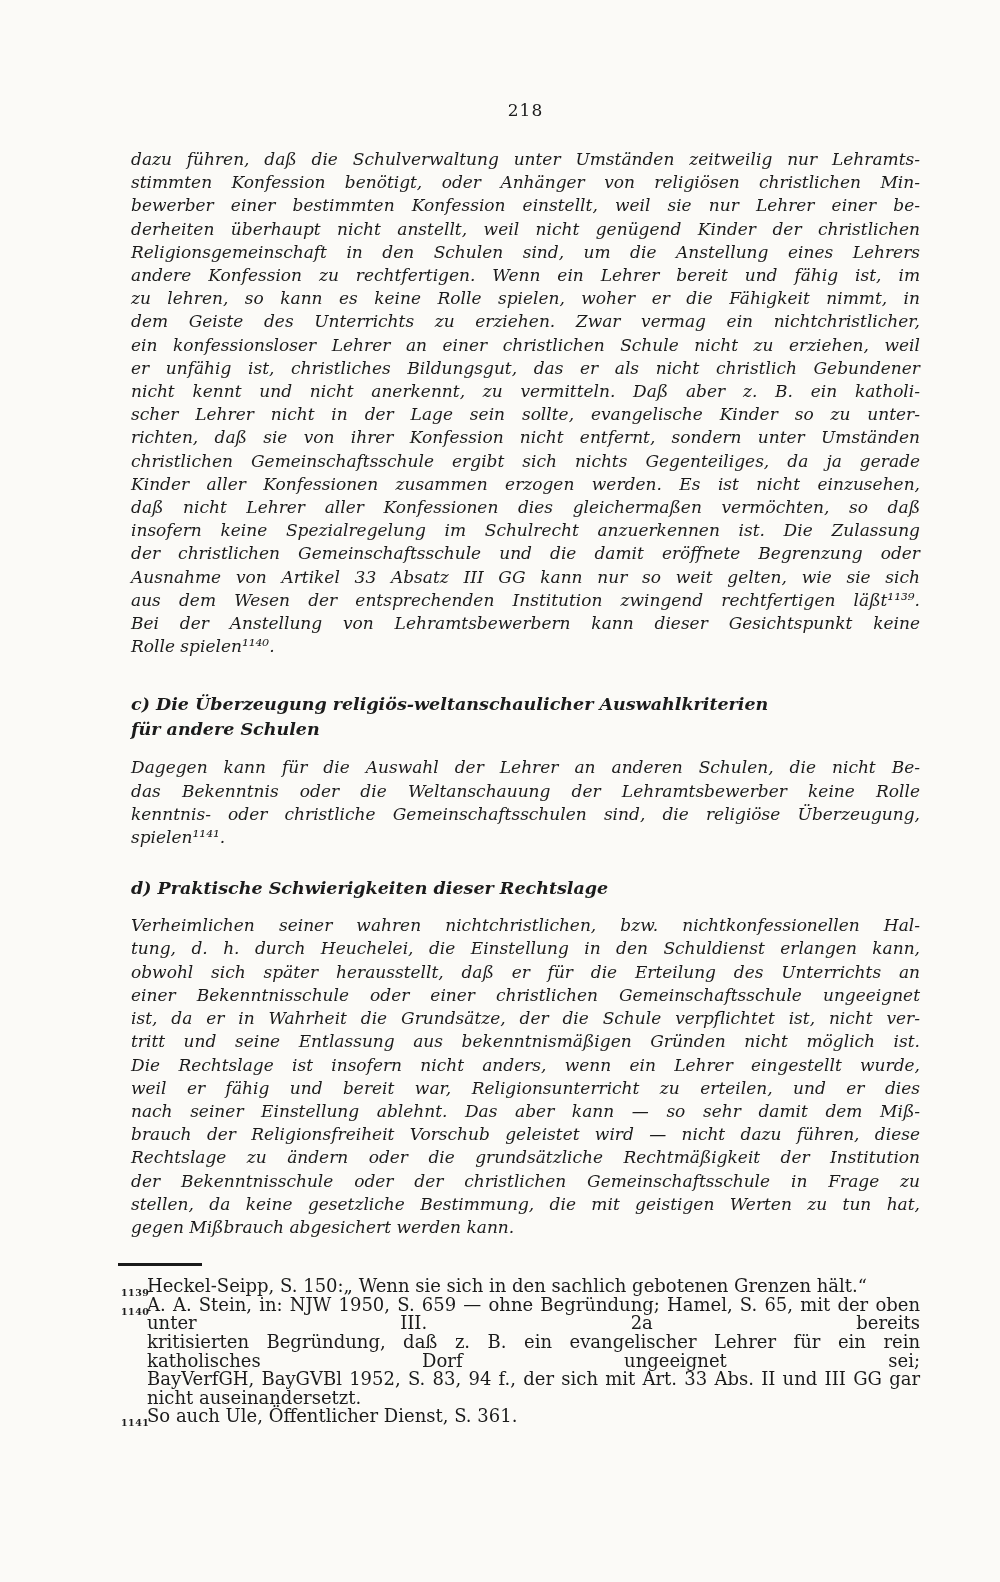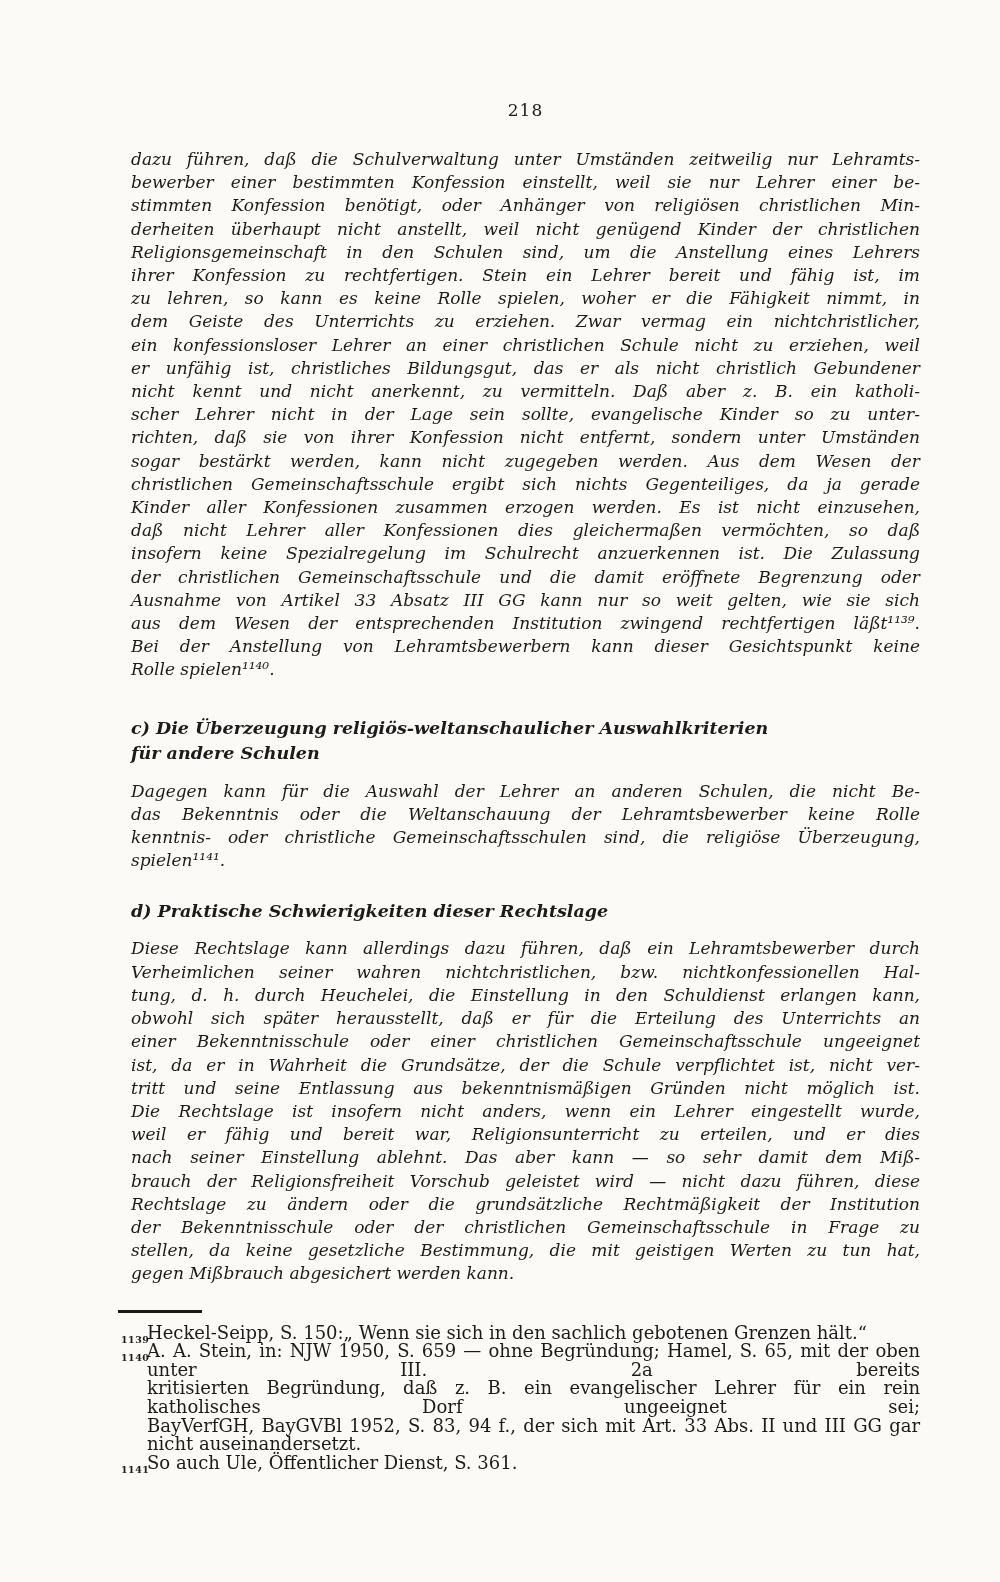--- a/index.html
+++ b/index.html
@@ -83,33 +83,32 @@
 </style>
 </head>
 <body>
 
 <div class="page">
 
   <div class="page-number">218</div>
 
   <div class="para" id="para-1">
       <div class="body-line">dazu führen, daß die Schulverwaltung unter Umständen zeitweilig nur Lehramts-</div>
+      <div class="body-line">stimmten Konfession benötigt, oder Anhänger von religiösen christlichen Min-</div>
       <div class="body-line">bewerber einer bestimmten Konfession einstellt, weil sie nur Lehrer einer be-</div>
-      <div class="body-line">stimmten Konfession benötigt, oder Anhänger von religiösen christlichen Min-</div>
       <div class="body-line">derheiten überhaupt nicht anstellt, weil nicht genügend Kinder der christlichen</div>
       <div class="body-line">Religionsgemeinschaft in den Schulen sind, um die Anstellung eines Lehrers</div>
-      <div class="body-line">ihrer Konfession zu rechtfertigen. Stein ein Lehrer bereit und fähig ist, im</div>
+      <div class="body-line">andere Konfession zu rechtfertigen. Wenn ein Lehrer bereit und fähig ist, im</div>
       <div class="body-line">zu lehren, so kann es keine Rolle spielen, woher er die Fähigkeit nimmt, in</div>
       <div class="body-line">dem Geiste des Unterrichts zu erziehen. Zwar vermag ein nichtchristlicher,</div>
       <div class="body-line">ein konfessionsloser Lehrer an einer christlichen Schule nicht zu erziehen, weil</div>
       <div class="body-line">er unfähig ist, christliches Bildungsgut, das er als nicht christlich Gebundener</div>
       <div class="body-line">nicht kennt und nicht anerkennt, zu vermitteln. Daß aber z. B. ein katholi-</div>
       <div class="body-line">scher Lehrer nicht in der Lage sein sollte, evangelische Kinder so zu unter-</div>
       <div class="body-line">richten, daß sie von ihrer Konfession nicht entfernt, sondern unter Umständen</div>
-      <div class="body-line">sogar bestärkt werden, kann nicht zugegeben werden. Aus dem Wesen der</div>
       <div class="body-line">christlichen Gemeinschaftsschule ergibt sich nichts Gegenteiliges, da ja gerade</div>
       <div class="body-line">Kinder aller Konfessionen zusammen erzogen werden. Es ist nicht einzusehen,</div>
       <div class="body-line">daß nicht Lehrer aller Konfessionen dies gleichermaßen vermöchten, so daß</div>
       <div class="body-line">insofern keine Spezialregelung im Schulrecht anzuerkennen ist. Die Zulassung</div>
       <div class="body-line">der christlichen Gemeinschaftsschule und die damit eröffnete Begrenzung oder</div>
       <div class="body-line">Ausnahme von Artikel 33 Absatz III GG kann nur so weit gelten, wie sie sich</div>
       <div class="body-line">aus dem Wesen der entsprechenden Institution zwingend rechtfertigen läßt¹¹³⁹.</div>
       <div class="body-line">Bei der Anstellung von Lehramtsbewerbern kann dieser Gesichtspunkt keine</div>
       <div class="body-line last">Rolle spielen¹¹⁴⁰.</div>
     </div>
@@ -124,21 +123,20 @@
       <div class="body-line">das Bekenntnis oder die Weltanschauung der Lehramtsbewerber keine Rolle</div>
       <div class="body-line">kenntnis- oder christliche Gemeinschaftsschulen sind, die religiöse Überzeugung,</div>
       <div class="body-line last">spielen¹¹⁴¹.</div>
     </div>
 
   <div class="para heading" id="heading-d">
       <div class="heading-line">d) Praktische Schwierigkeiten dieser Rechtslage</div>
     </div>
 
   <div class="para" id="para-d">
-      <div class="body-line">Diese Rechtslage kann allerdings dazu führen, daß ein Lehramtsbewerber durch</div>
       <div class="body-line">Verheimlichen seiner wahren nichtchristlichen, bzw. nichtkonfessionellen Hal-</div>
       <div class="body-line">tung, d. h. durch Heuchelei, die Einstellung in den Schuldienst erlangen kann,</div>
       <div class="body-line">obwohl sich später herausstellt, daß er für die Erteilung des Unterrichts an</div>
       <div class="body-line">einer Bekenntnisschule oder einer christlichen Gemeinschaftsschule ungeeignet</div>
       <div class="body-line">ist, da er in Wahrheit die Grundsätze, der die Schule verpflichtet ist, nicht ver-</div>
       <div class="body-line">tritt und seine Entlassung aus bekenntnismäßigen Gründen nicht möglich ist.</div>
       <div class="body-line">Die Rechtslage ist insofern nicht anders, wenn ein Lehrer eingestellt wurde,</div>
       <div class="body-line">weil er fähig und bereit war, Religionsunterricht zu erteilen, und er dies</div>
       <div class="body-line">nach seiner Einstellung ablehnt. Das aber kann — so sehr damit dem Miß-</div>
       <div class="body-line">brauch der Religionsfreiheit Vorschub geleistet wird — nicht dazu führen, diese</div>

